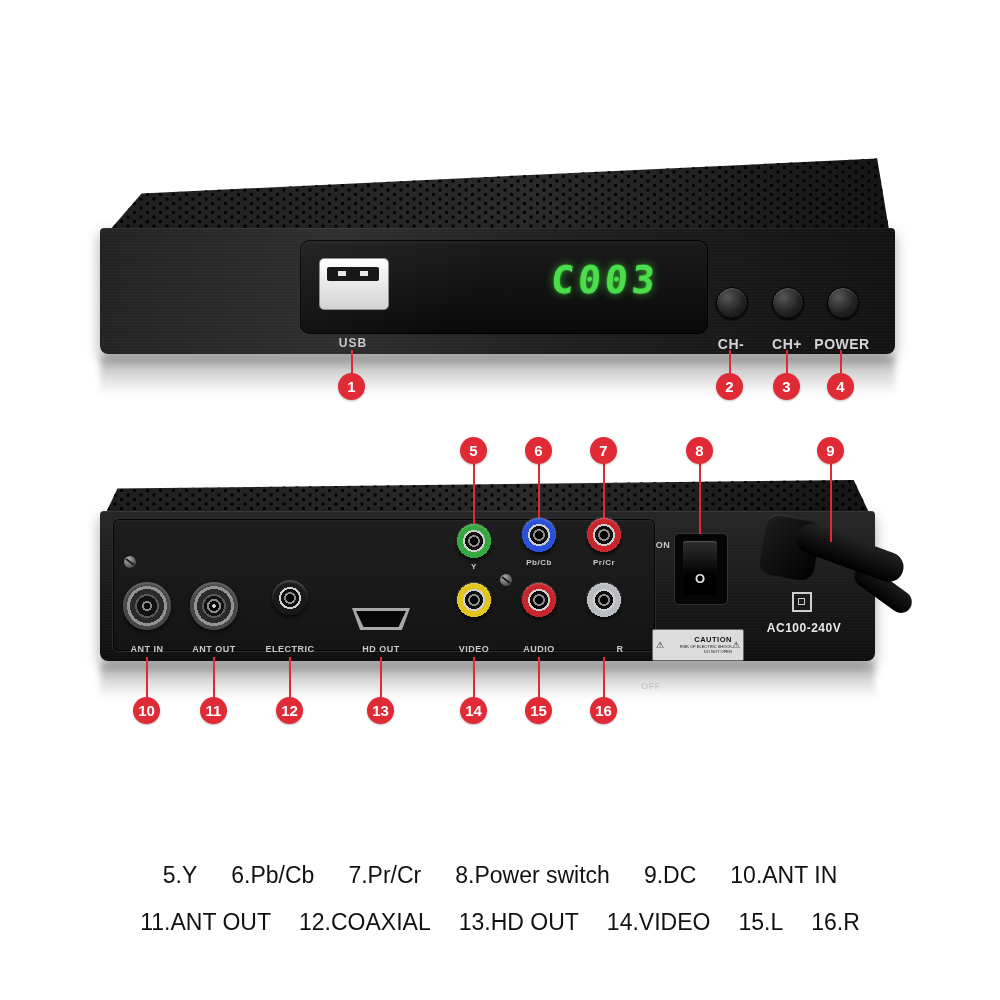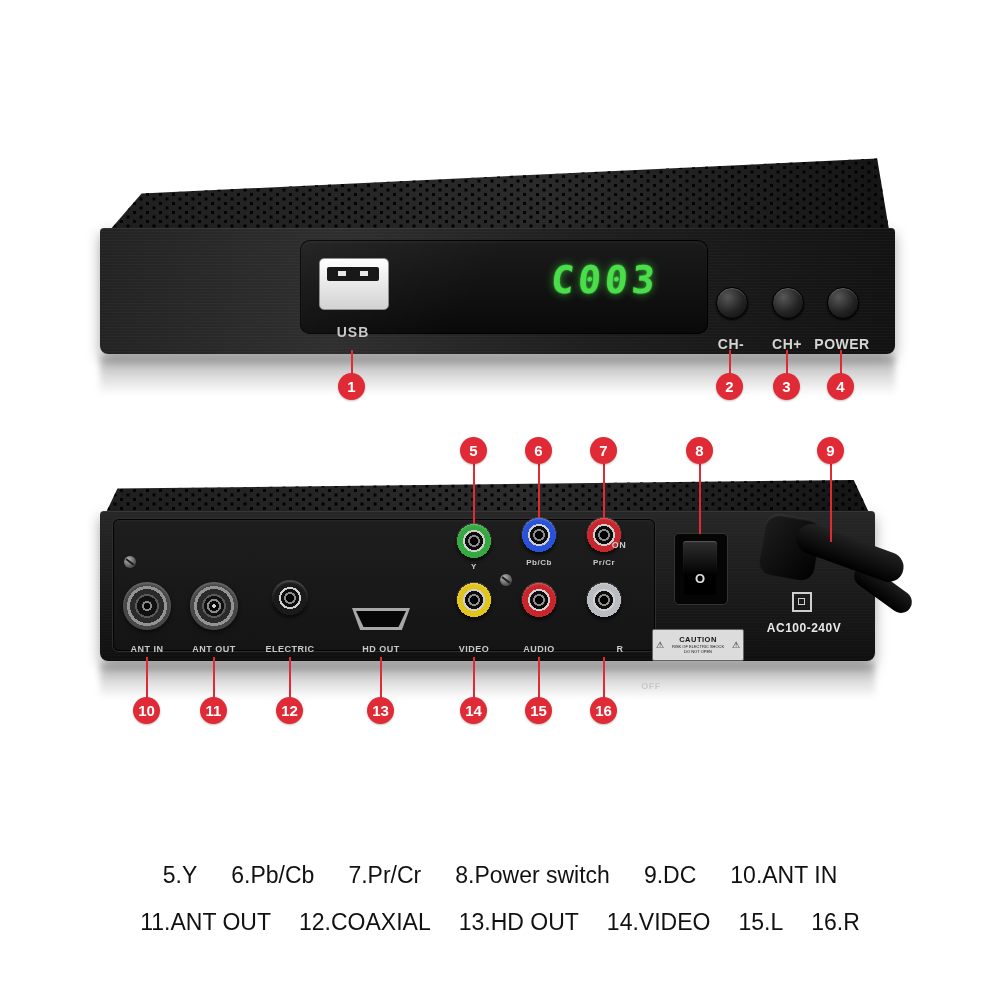--- a/index.html
+++ b/index.html
@@ -88,21 +88,21 @@
   .pswitch{ position:absolute; left:674px; top:533px; width:52px; height:70px; background:#050505;
     border:1px solid #333; border-radius:5px; z-index:3; }
   .rocker{ position:absolute; left:8px; top:7px; width:34px; height:54px; border-radius:3px;
     background:linear-gradient(180deg,#2f2f2f,#000 65%); box-shadow:inset 0 1px 1px rgba(255,255,255,.2); }
   .rocker-o{ position:absolute; left:0; width:34px; top:30px; text-align:center; color:#ddd;
     font-size:13px; font-weight:bold; }
   .caution{ position:absolute; left:652px; top:629px; width:92px; height:32px; background:#dcdcdc;
     border:1px solid #666; border-radius:2px; display:flex; align-items:center; justify-content:space-between;
     padding:1px 3px; box-sizing:border-box; z-index:3; }
   .caution .warn{ font-size:9px; color:#111; line-height:10px; }
-  .caution .ctext{ flex:1; text-align:center; color:#111; }
+  .caution .ctext{ flex:1; text-align:right; color:#111; }
   .caution .ctitle{ font-size:7.5px; font-weight:bold; letter-spacing:.5px; line-height:8px; }
   .caution .cline2{ font-size:4px; line-height:5px; }
   .sq-outer{ position:absolute; left:792px; top:592px; width:16px; height:16px; border:2px solid #cfcfcf; z-index:3; }
   .sq-inner{ position:absolute; left:4px; top:4px; width:5px; height:5px; border:1.5px solid #cfcfcf; }
   .voltage{ position:absolute; left:748px; top:621px; width:112px; text-align:center; color:#e8e8e8;
     font-size:12px; font-weight:bold; letter-spacing:.5px; z-index:3; }
   .cord-body{ position:absolute; left:762px; top:516px; width:56px; height:62px; border-radius:14px;
     background:linear-gradient(120deg,#1e1e1e,#000); transform:rotate(10deg); z-index:3;
     box-shadow:inset 0 2px 2px rgba(255,255,255,.12); }
   .cord-cable{ position:absolute; left:794px; top:538px; width:112px; height:30px; border-radius:15px;
@@ -125,21 +125,21 @@
   <div class="vents front-top"></div>
   <div class="dev-face front-face"></div>
   <div class="refl" style="left:100px; top:356px; width:795px; height:46px;"></div>
 
   <div class="display-panel"></div>
 
   <div class="usb">
     <div class="usb-slot"></div>
     <div class="usb-pin"></div>
   </div>
-  <div class="plabel" style="left:319px; top:324px; width:68px; font-size:14px; letter-spacing:1px;">USB</div>
+  <div class="plabel" style="left:319px; top:336px; width:68px; font-size:12px; letter-spacing:1px;">USB</div>
 
   <div class="led">C003</div>
 
   <div class="knob" style="left:716px; top:287px;"></div>
   <div class="knob" style="left:772px; top:287px;"></div>
   <div class="knob" style="left:827px; top:287px;"></div>
   <div class="btn-label" style="left:701px; top:336px;">CH-</div>
   <div class="btn-label" style="left:757px; top:336px;">CH+</div>
   <div class="btn-label" style="left:812px; top:336px;">POWER</div>
 
@@ -196,21 +196,21 @@
   <div class="plabel" style="left:610px; top:644px; width:20px;">R</div>
 
   <div class="screw" style="left:124px; top:556px;"></div>
   <div class="screw" style="left:500px; top:574px;"></div>
 
   <div class="pswitch">
     <div class="rocker">
       <div class="rocker-o">O</div>
     </div>
   </div>
-  <div class="plabel" style="left:604px; top:540px; width:30px;">ON</div>
+  <div class="plabel" style="left:648px; top:540px; width:30px;">ON</div>
   <div class="plabel" style="left:634px; top:644px; width:34px;margin-top:37px;">OFF</div>
 
   <div class="caution">
     <span class="warn">⚠</span>
     <span class="ctext">
       <span class="ctitle" style="display:block;">CAUTION</span>
       <span class="cline2" style="display:block;">RISK OF ELECTRIC SHOCK</span>
       <span class="cline2" style="display:block;">DO NOT OPEN</span>
     </span>
     <span class="warn">⚠</span>

